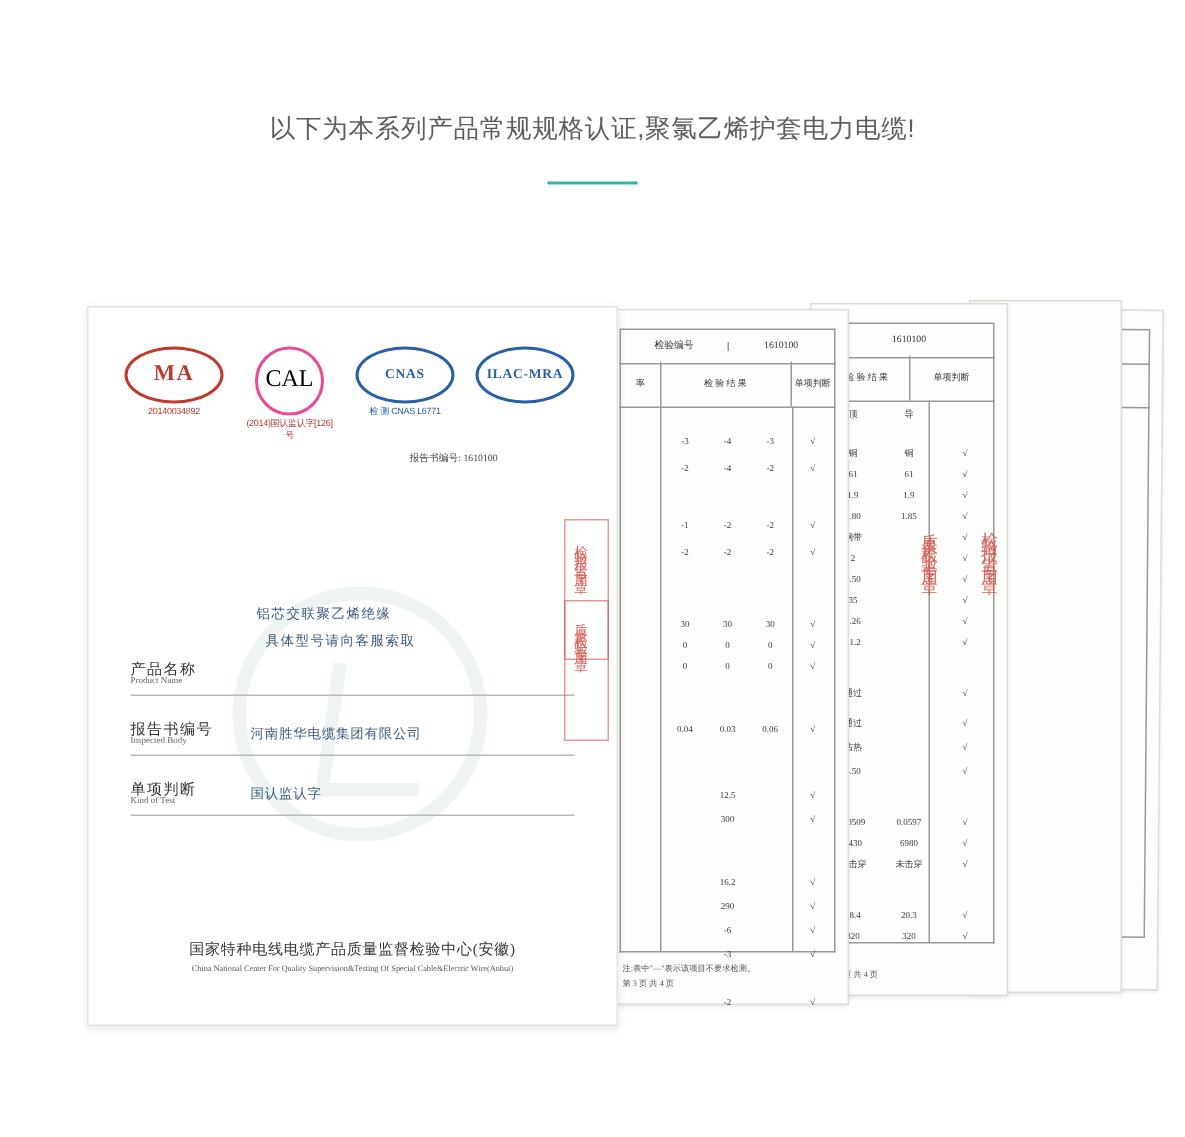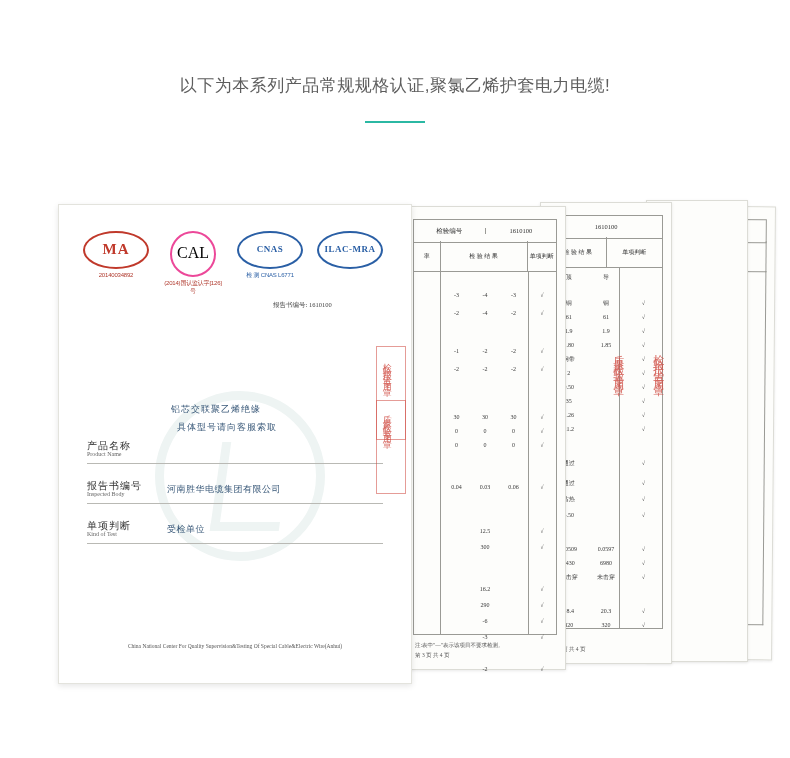--- a/index.html
+++ b/index.html
@@ -710,24 +710,25 @@
       <span class="val"></span>
     </div>
     <div class="field f2">
       <span class="lbl-zh">报告书编号</span>
       <span class="lbl-en">Inspected Body</span>
       <span class="val">河南胜华电缆集团有限公司</span>
     </div>
     <div class="field f3">
       <span class="lbl-zh">单项判断</span>
       <span class="lbl-en">Kind of Test</span>
-      <span class="val">受检单位</span>
+      <span class="val">国认监认字</span>
     </div>
 
     <div class="cert-foot">
+      <div class="zh">国家特种电线电缆产品质量监督检验中心(安徽)</div>
       <div class="en">China National Center For Quality Supervision&amp;Testing Of Special Cable&amp;Electric Wire(Anhui)</div>
     </div>
   </div>
 
   <div class="stamp" style="left:382px; top:170px; writing-mode:vertical-rl; letter-spacing:4px;">检验报告专用章</div>
   <div class="stamp-box" style="left:376px; top:160px; width:28px; height:92px;"></div>
   <div class="stamp" style="left:382px; top:222px; writing-mode:vertical-rl; letter-spacing:4px;">质量检验专用章</div>
   <div class="stamp-box" style="left:376px; top:214px; width:28px; height:92px;"></div>
 
   <div class="stamp" style="left:612px; top:160px; writing-mode:vertical-rl; letter-spacing:5px; font-size:11px;">质量检验专用章</div>

